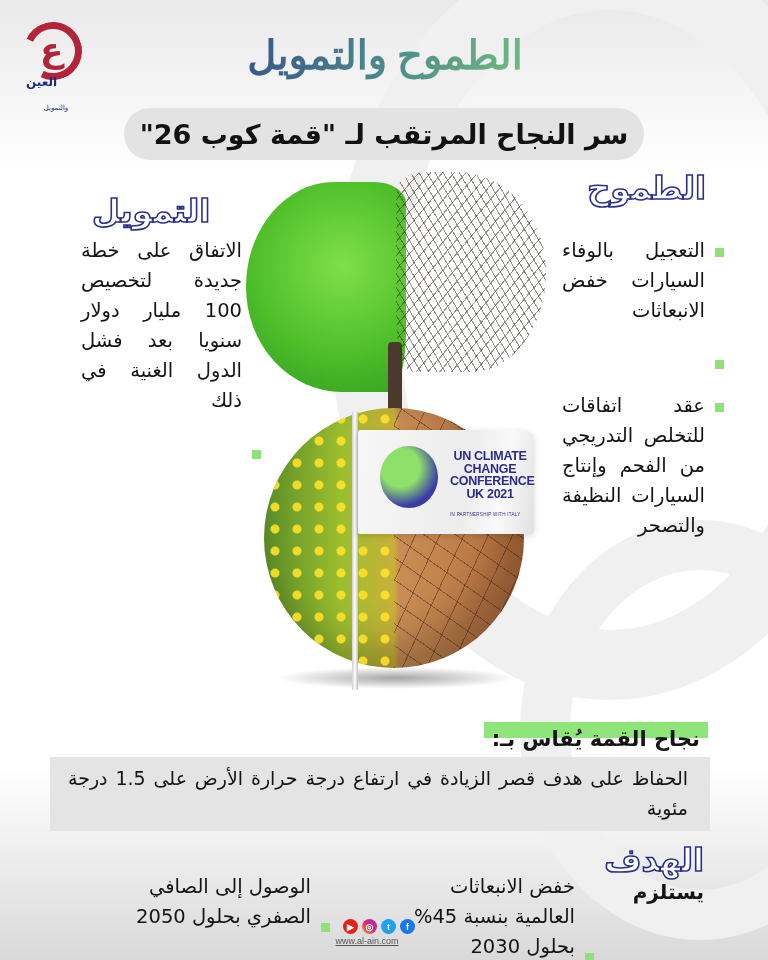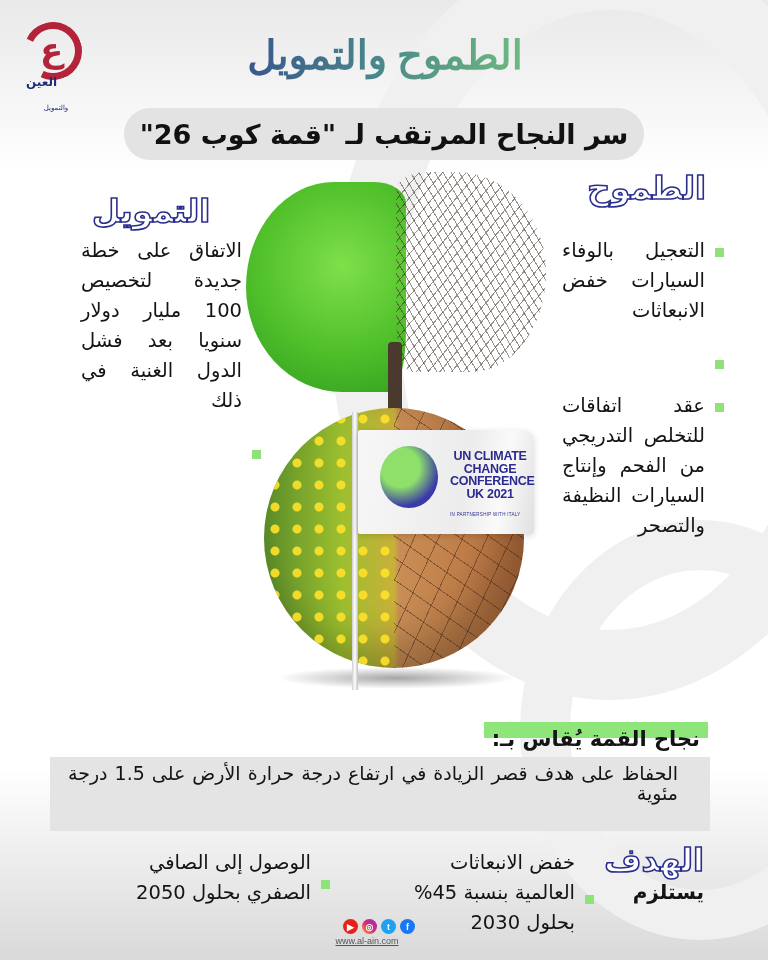--- a/index.html
+++ b/index.html
@@ -109,29 +109,29 @@
   .flag-small {
     position: absolute; left: 92px; top: 82px; font-size: 4.5px; color: #2b2a8f;
     font-family: "Liberation Sans", sans-serif; letter-spacing: .3px;
   }
   .measure-label {
     position: absolute; right: 60px; top: 722px; height: 16px; padding: 0 8px;
     background: #8ee67a; font-size: 21px; font-weight: bold; line-height: 34px; direction: rtl;
   }
   .measure-box {
     position: absolute; left: 50px; top: 757px; width: 660px; height: 74px;
-    background: #e4e4e4; direction: rtl; padding: 6px 32px 6px 18px;
-    font-size: 19px; line-height: 20px; text-align: justify;
+    background: #e4e4e4; direction: rtl; padding: 6px 22px 6px 18px;
+    font-size: 19px; line-height: 30px; text-align: justify;
   }
   .goal-title {
     position: absolute; right: 64px; top: 842px; direction: rtl; font-size: 32px; font-weight: bold;
     color: #fff; -webkit-text-stroke: 1.6px #2a2f8f; line-height: 36px;
   }
   .goal-sub { position: absolute; right: 64px; top: 880px; font-size: 20px; font-weight: bold; direction: rtl; }
-  .goal-item { position: absolute; direction: rtl; display: flex; gap: 10px; align-items: center; }
+  .goal-item { position: absolute; direction: rtl; display: flex; gap: 10px; align-items: flex-end; margin-top: 24px; }
   .goal-item .sq { width: 9px; height: 9px; background: #8ee27a; margin-top: 13px; flex: 0 0 auto; }
   .goal-item .txt { font-size: 19.5px; line-height: 30px; }
   .social { position: absolute; left: 343px; top: 919px; display: flex; gap: 4px; }
   .social span { width: 15px; height: 15px; border-radius: 50%; display: flex; align-items: center; justify-content: center; color: #fff; font-size: 9px; font-weight: bold; font-family: "Liberation Sans", sans-serif; }
   .site { position: absolute; left: 322px; top: 936px; width: 90px; text-align: center; font-size: 9px; color: #555; font-family: "Liberation Sans", sans-serif; text-decoration: underline; }
 </style>
 </head>
 <body>
 
 <div class="bg-arc" style="left:330px; top:-60px; width:560px; height:760px;"></div>

